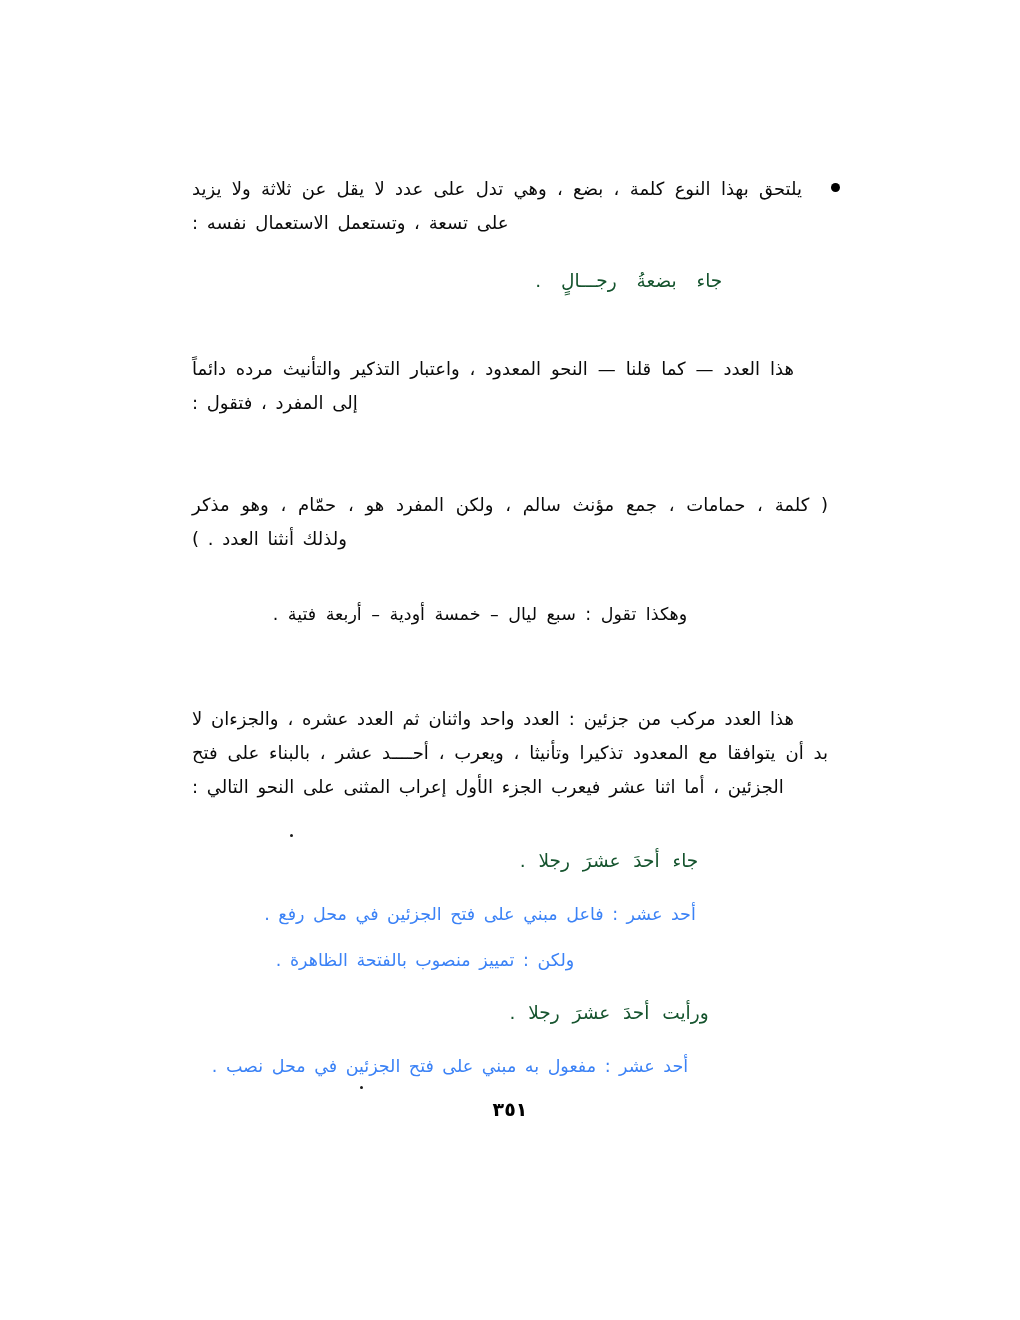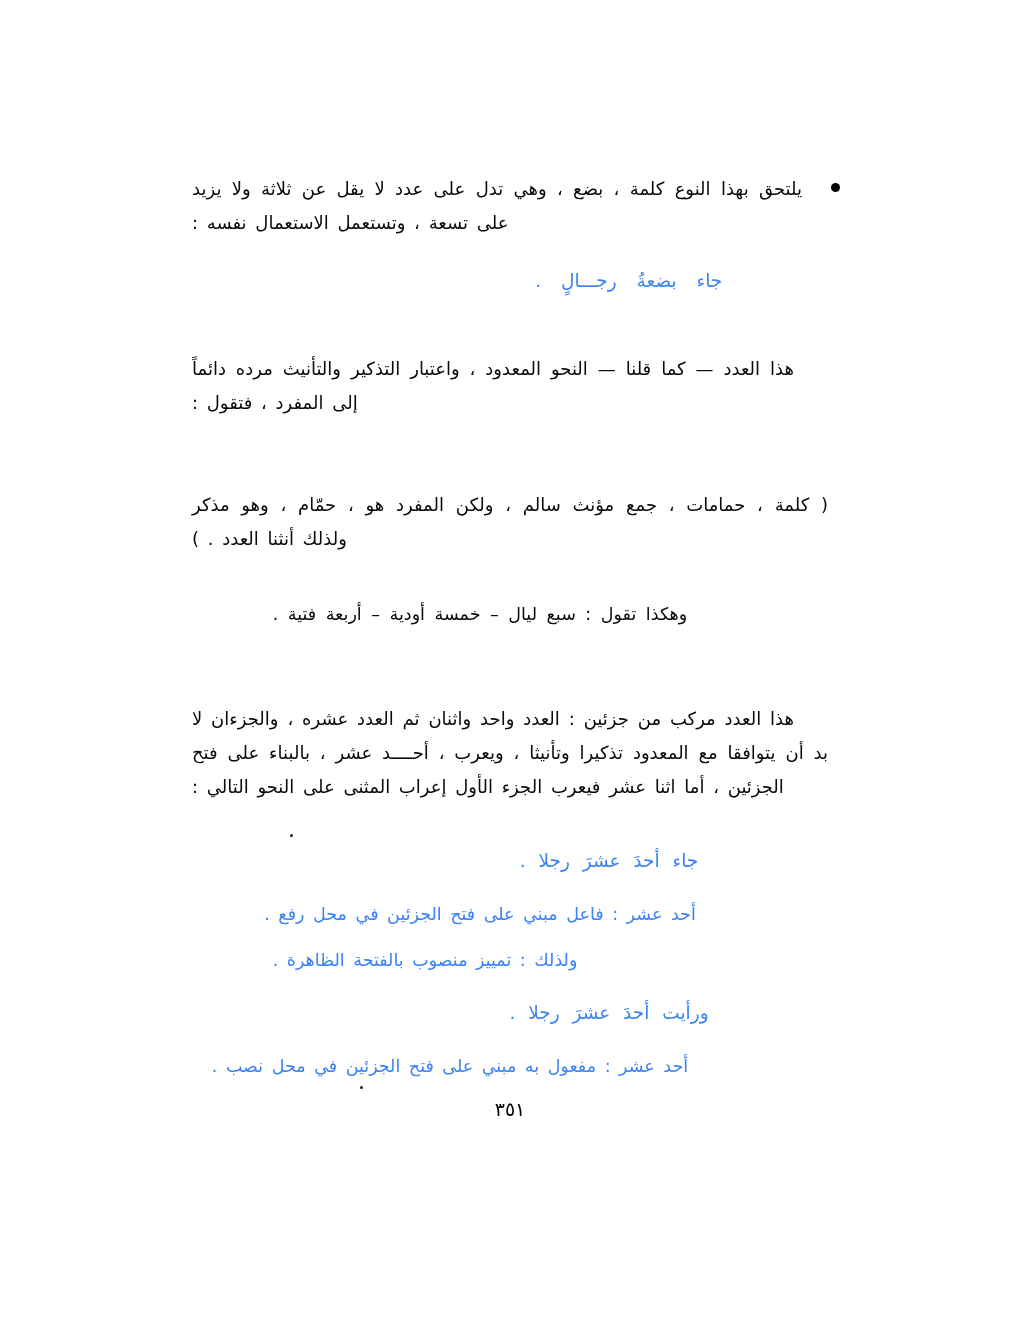--- a/index.html
+++ b/index.html
@@ -66,21 +66,21 @@
   }
 
   
   .example {
     font-size: 18.5px;
     line-height: 30px;
     letter-spacing: 0.5px;
     word-spacing: 7px;
     text-align: center;
     margin: 0;
-    color: #3b82f6;
+    color: #14532d;
   }
   .example.wide-space {
     word-spacing: 14px;
   }
 
   
   .line-shift-1 { margin-right: 0; margin-left: 36%; }
   .line-shift-2 { margin-right: 0; margin-left: 30%; }
 
   
@@ -127,21 +127,21 @@
   .pull-left-d  { padding-left: 0;   padding-right: 170px; }
 
   .page-number {
     position: absolute;
     top: 1098px;
     left: 0;
     right: 0;
     text-align: center;
     font-size: 19px;
     letter-spacing: 1.5px;
-    font-weight: 400;
+    font-weight: 700;
     color: #000;
   }
 
   .stray-dot {
     position: absolute;
     width: 3px;
     height: 3px;
     background: #1a1a1a;
     border-radius: 50%;
   }
@@ -186,21 +186,21 @@
     <div class="gap-lg"></div>
 
     <p class="example line-shift-2">جاء أحدَ عشرَ رجلا .</p>
 
     <div class="gap-md"></div>
 
     <p class="parse pull-left-c">أحد عشر : فاعل مبني على فتح الجزئين في محل رفع .</p>
 
     <div class="gap-sm"></div>
 
-    <p class="parse pull-left-d">ولذلك : تمييز منصوب بالفتحة الظاهرة .</p>
+    <p class="parse pull-left-d">ولكن : تمييز منصوب بالفتحة الظاهرة .</p>
 
     <div class="gap-md"></div>
 
     <p class="example line-shift-2">ورأيت أحدَ عشرَ رجلا .</p>
 
     <div class="gap-md"></div>
 
     <p class="parse pull-left-a">أحد عشر : مفعول به مبني على فتح الجزئين في محل نصب .</p>
 
   </div>

